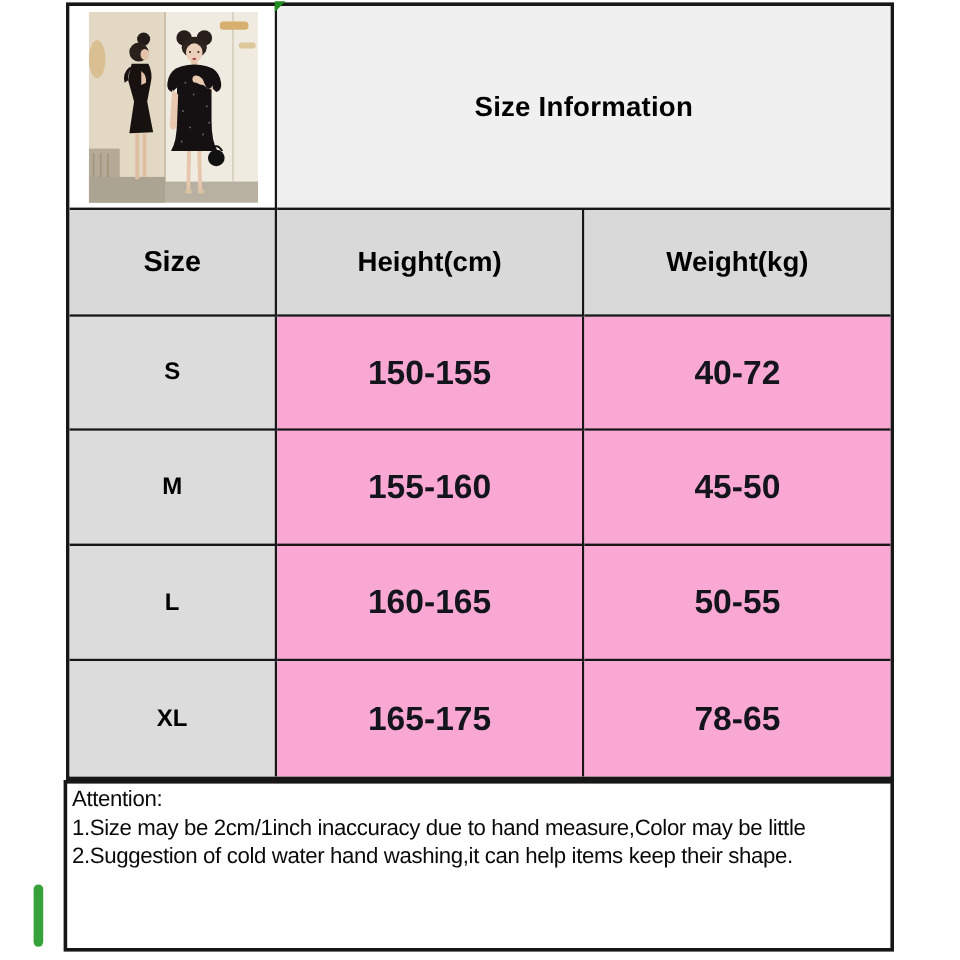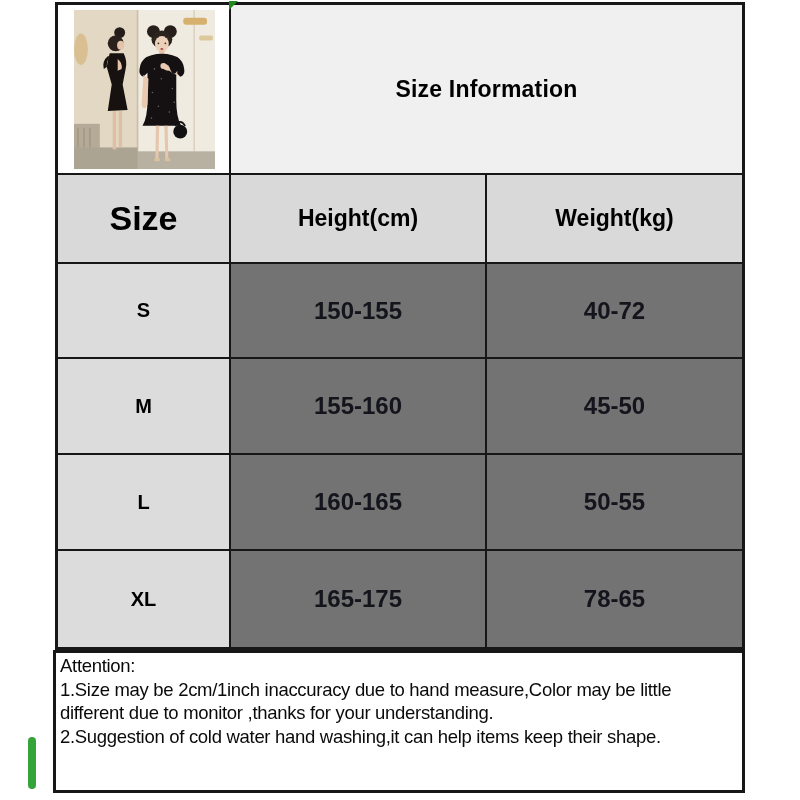--- a/index.html
+++ b/index.html
@@ -21,25 +21,25 @@
   }
   .no-r{border-right:none;}
   .no-b{border-bottom:none;}
 
   .photo-cell{background:#ffffff;padding:5px 14px 4px 16px;align-items:stretch;justify-content:stretch;}
   .photo-cell svg{width:100%;height:100%;display:block;}
 
   .info-cell{grid-column:2/4;background:#f0f0f0;font-weight:bold;font-size:23px;letter-spacing:0.2px;}
 
   .hdr{background:#d9d9d9;font-weight:bold;}
-  .hdr-size{font-size:34px;}
+  .hdr-size{font-size:24px;}
   .hdr-col{font-size:23px;}
 
   .size-col{background:#dcdcdc;font-weight:bold;font-size:20px;}
-  .val{background:#737373;font-size:24px;font-weight:700;color:#14141c;}
+  .val{background:#f9a8d4;font-size:28px;font-weight:700;color:#14141c;}
 
   
   .attention{
     position:absolute;left:53px;top:650px;width:692px;height:143px;
     border:3px solid #171717;box-sizing:border-box;background:#fff;
     padding:1px 2px 16px 4px;font-size:18.5px;line-height:23.6px;
     letter-spacing:-0.3px;color:#0a0a0a;overflow:hidden;
   }
   .attention div{white-space:nowrap;}
 
@@ -151,20 +151,19 @@
 
     <div class="cell size-col no-b">XL</div>
     <div class="cell val no-b">165-175</div>
     <div class="cell val no-r no-b">78-65</div>
 
   </div>
 
   <div class="attention">
     <div>Attention:</div>
     <div>1.Size may be 2cm/1inch inaccuracy due to hand measure,Color may be little</div>
-    <div>different due to monitor ,thanks for your understanding.</div>
     <div>2.Suggestion of cold water hand washing,it can help items keep their shape.</div>
   </div>
 
   <div class="corner-flag"></div>
   <div class="side-strip"></div>
 
 </div>
 
 </body></html>

